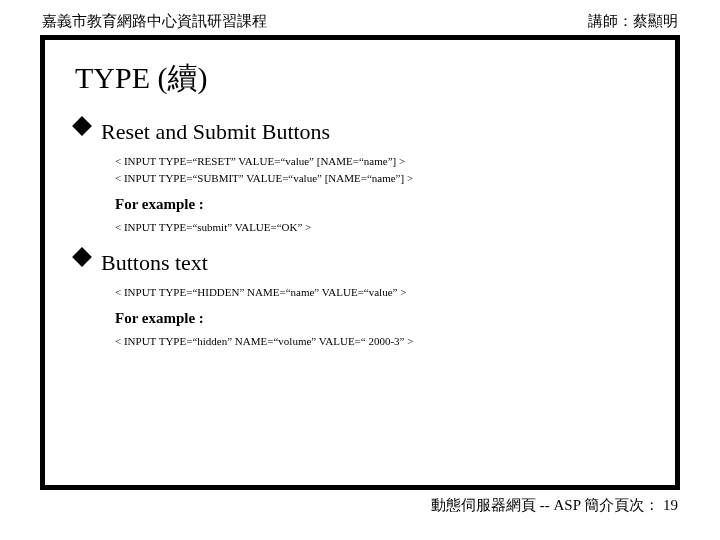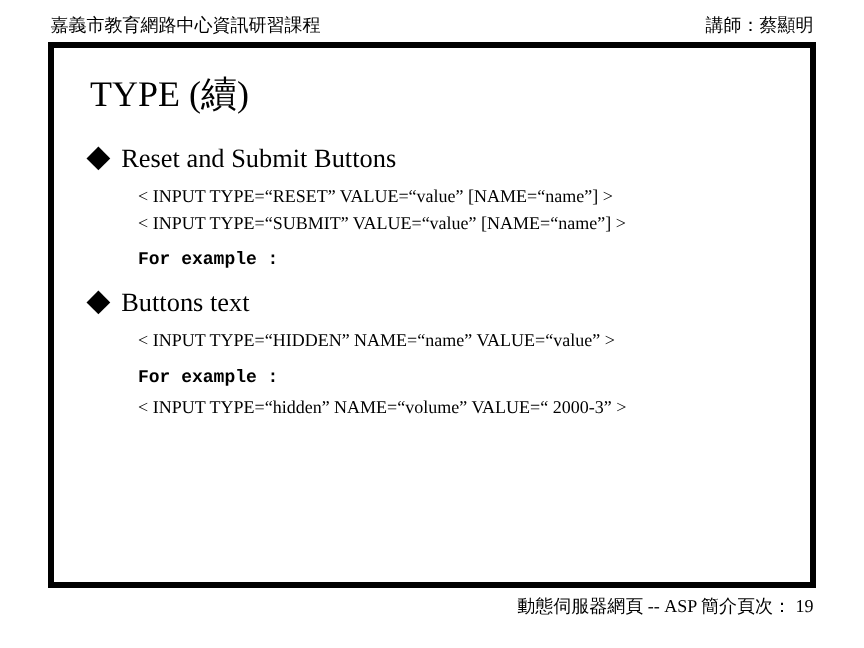--- a/index.html
+++ b/index.html
@@ -34,46 +34,44 @@
   }
   .title {
     font-size: 30px;
     margin: 0 0 20px 0;
     font-weight: normal;
   }
   .bullet {
     font-size: 22px;
     margin: 6px 0 8px 0;
     display: flex;
-    align-items: center;
   }
   .bullet .diamond {
     display: inline-block;
     width: 14px;
     height: 14px;
     background: #000;
     transform: rotate(45deg);
     margin-right: 12px;
     flex-shrink: 0;
   }
   .code-block {
     margin-left: 40px;
-    font-size: 15px;
+    font-size: 11px;
     line-height: 1.5;
   }
   .code-line {
     white-space: nowrap;
   }
   .example-label {
     margin-left: 40px;
     font-size: 15px;
     font-weight: bold;
     margin-top: 10px;
     margin-bottom: 6px;
-    font-family: Liberation Mono, monospace;
   }
   .bottom-bar {
     display: flex;
     justify-content: flex-end;
     font-size: 15px;
     padding: 6px 2px 0 2px;
   }
 </style>
 </head>
 <body>
@@ -91,20 +89,21 @@
     <div class="bullet">
       <span class="diamond"></span>
       <span>Reset and Submit Buttons</span>
     </div>
     <div class="code-block">
       <div class="code-line">&lt; INPUT  TYPE=“RESET”  VALUE=“value”  [NAME=“name”] &gt;</div>
       <div class="code-line">&lt; INPUT  TYPE=“SUBMIT”  VALUE=“value”  [NAME=“name”] &gt;</div>
     </div>
     <div class="example-label">For example :</div>
     <div class="code-block">
+      <div class="code-line">&lt; INPUT  TYPE=“submit”  VALUE=“OK” &gt;</div>
     </div>
 
     <div class="bullet" style="margin-top:14px">
       <span class="diamond"></span>
       <span>Buttons text</span>
     </div>
     <div class="code-block">
       <div class="code-line">&lt; INPUT  TYPE=“HIDDEN”  NAME=“name”  VALUE=“value” &gt;</div>
     </div>
     <div class="example-label">For example :</div>

